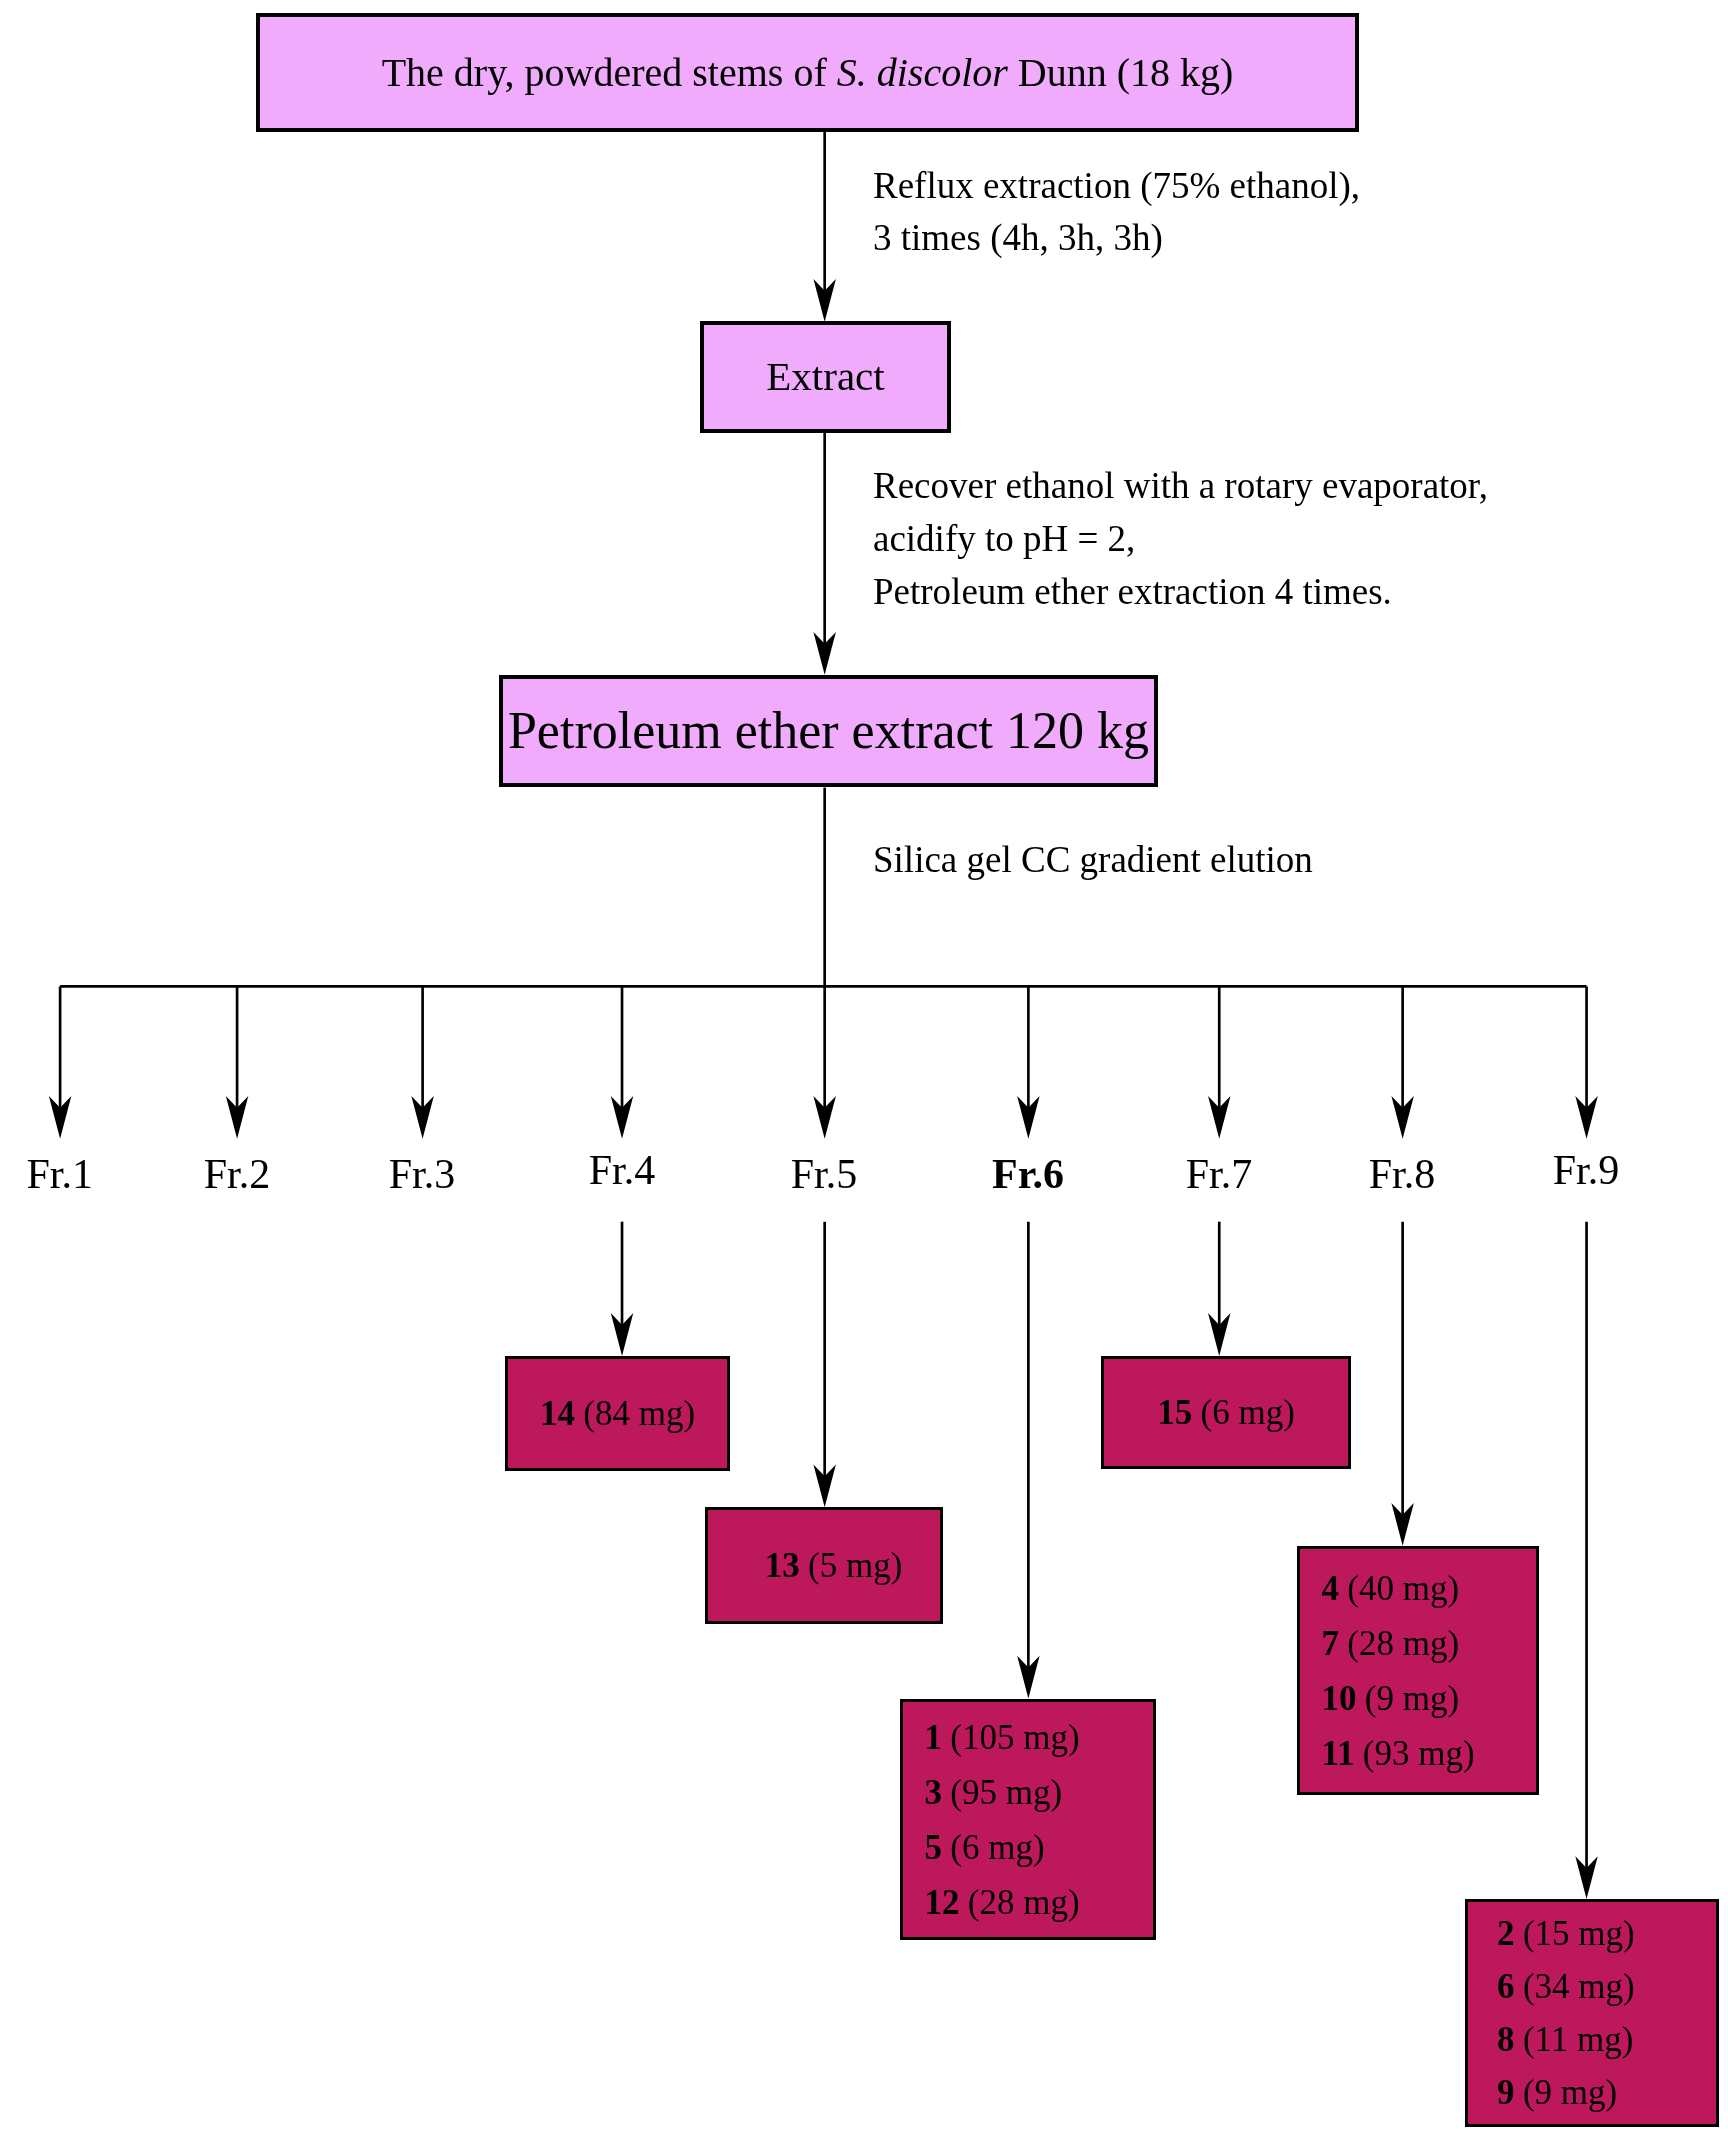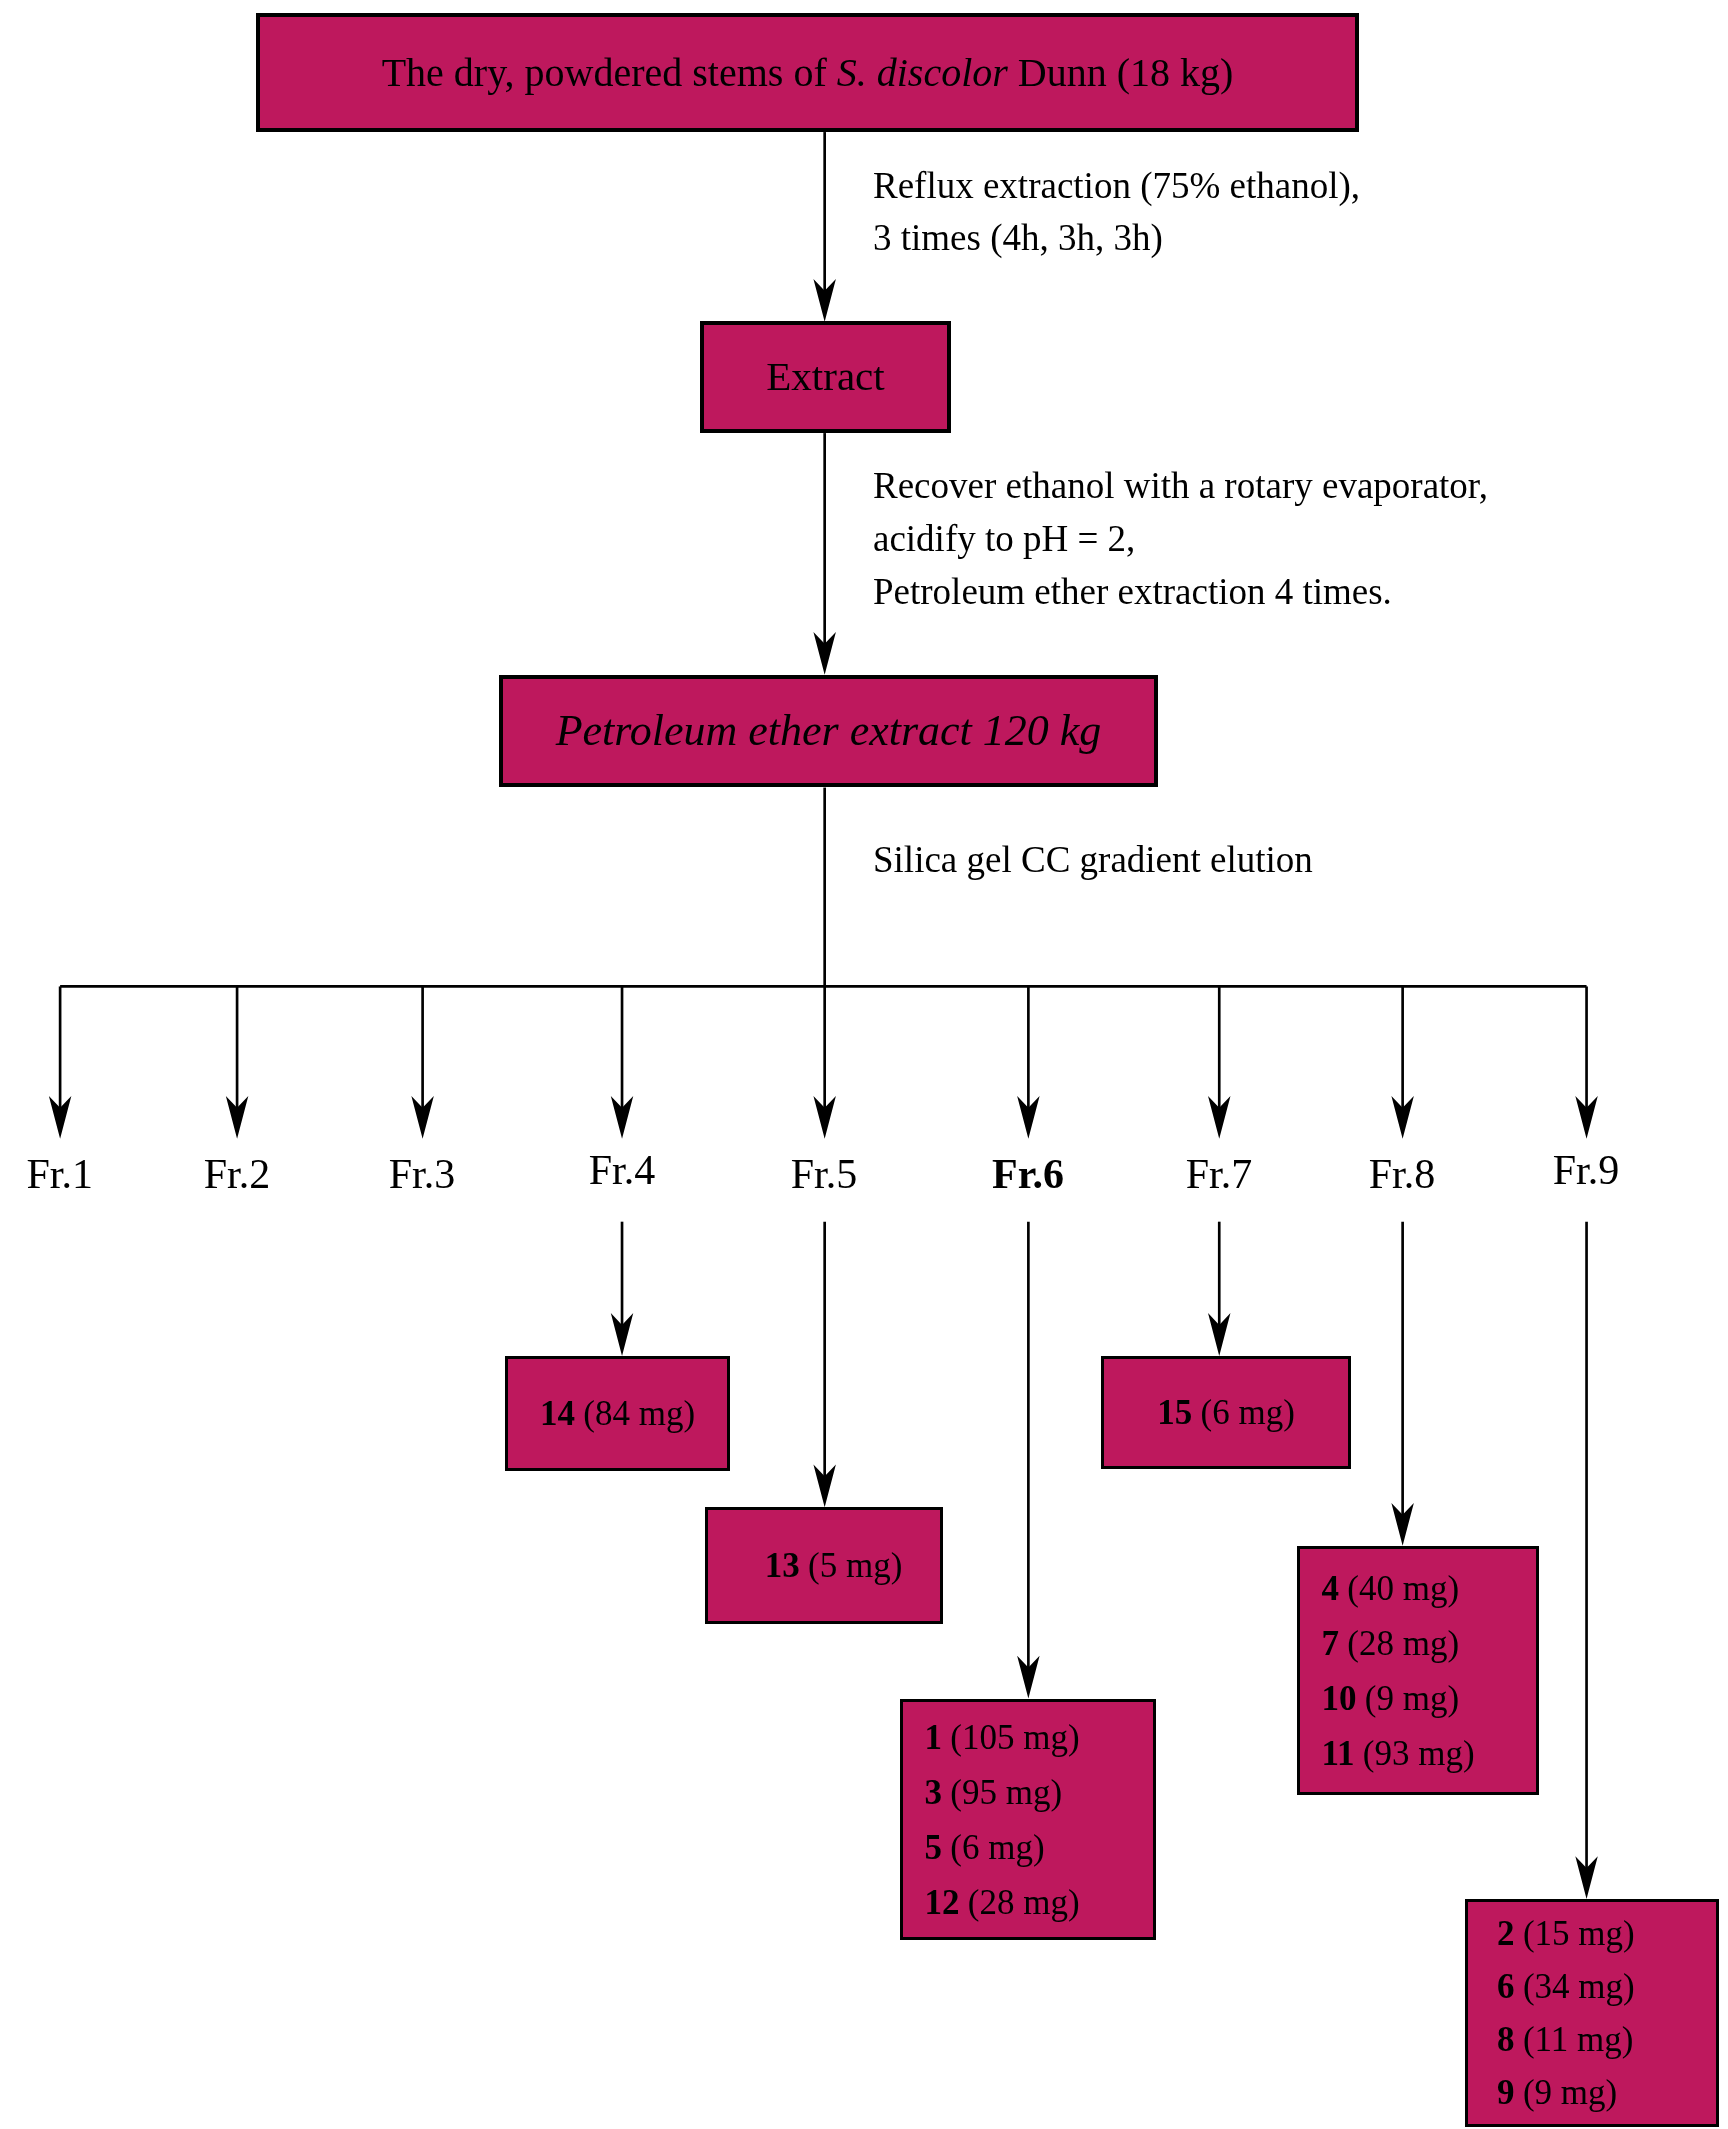--- a/index.html
+++ b/index.html
@@ -21,21 +21,21 @@
     left: 0;
     top: 0;
     width: 1729px;
     height: 2129px;
     pointer-events: none;
   }
   .node-box {
     position: absolute;
     box-sizing: border-box;
     border: 4.8px solid #000000;
-    background: #be185d;
+    background: #f0abfc;
     display: flex;
     align-items: center;
     justify-content: center;
     text-align: center;
   }
   .main-label {
     font-size: 38px;
     line-height: 1.15;
     white-space: nowrap;
   }
@@ -183,21 +183,21 @@
     <div class="main-label" style="font-size:41px;">Extract</div>
   </div>
 
   <div class="anno" style="left:873px; top:459px; line-height:53px;">
     <div>Recover ethanol with a rotary evaporator,</div>
     <div>acidify to pH = 2,</div>
     <div>Petroleum ether extraction 4 times.</div>
   </div>
 
   <div class="node-box" style="left:499px; top:675px; width:659px; height:112px;">
-    <div class="main-label" style="font-size:44px;font-style:italic;">Petroleum ether extract 120 kg</div>
+    <div class="main-label" style="font-size:52px;">Petroleum ether extract 120 kg</div>
   </div>
 
   <div class="anno" style="left:873px; top:834px;">Silica gel CC gradient elution</div>
 
   <div class="fr-label" style="left:-4.3px;  top:1151px;">Fr.1</div>
   <div class="fr-label" style="left:173px; top:1151px;">Fr.2</div>
   <div class="fr-label" style="left:358px; top:1151px;">Fr.3</div>
   <div class="fr-label" style="left:558px; top:1147px;">Fr.4</div>
   <div class="fr-label" style="left:760px; top:1151px;">Fr.5</div>
   <div class="fr-label" style="left:964px; top:1151px;font-weight:bold;">Fr.6</div>

